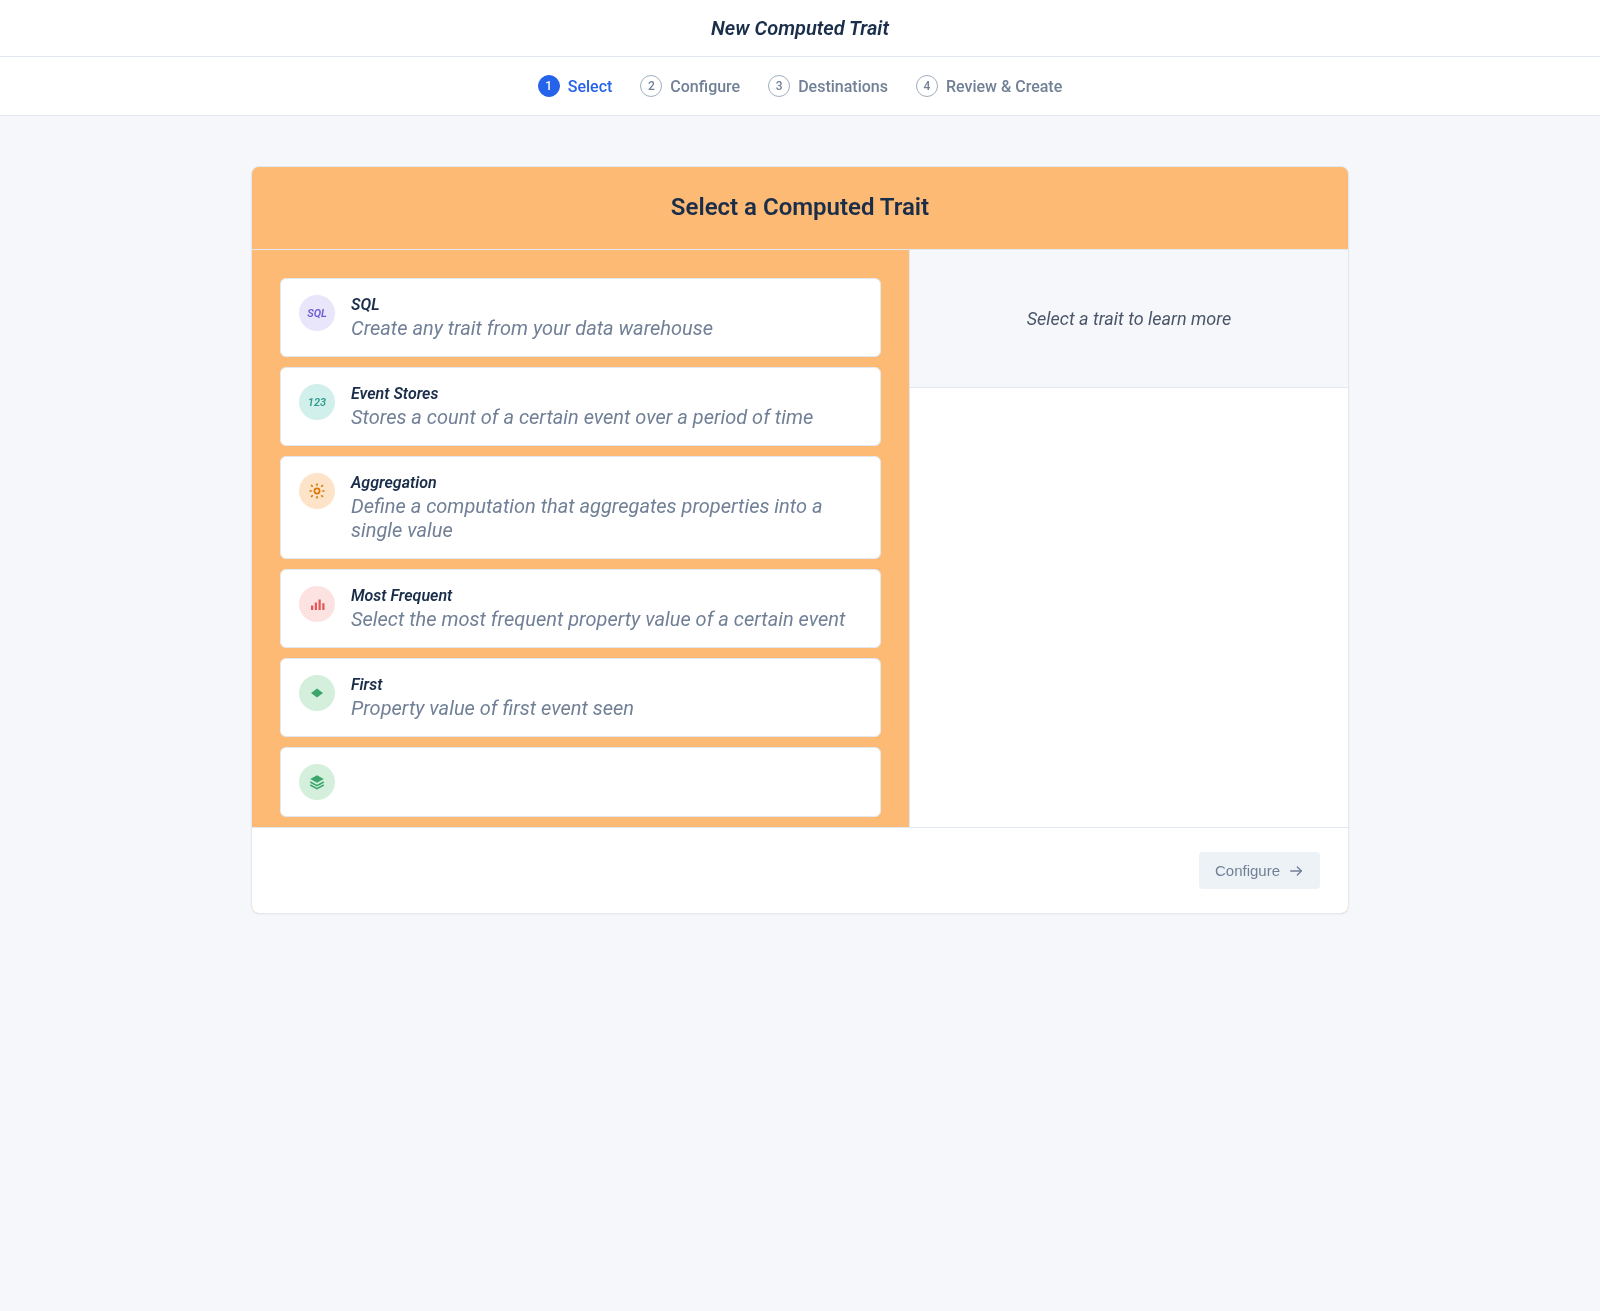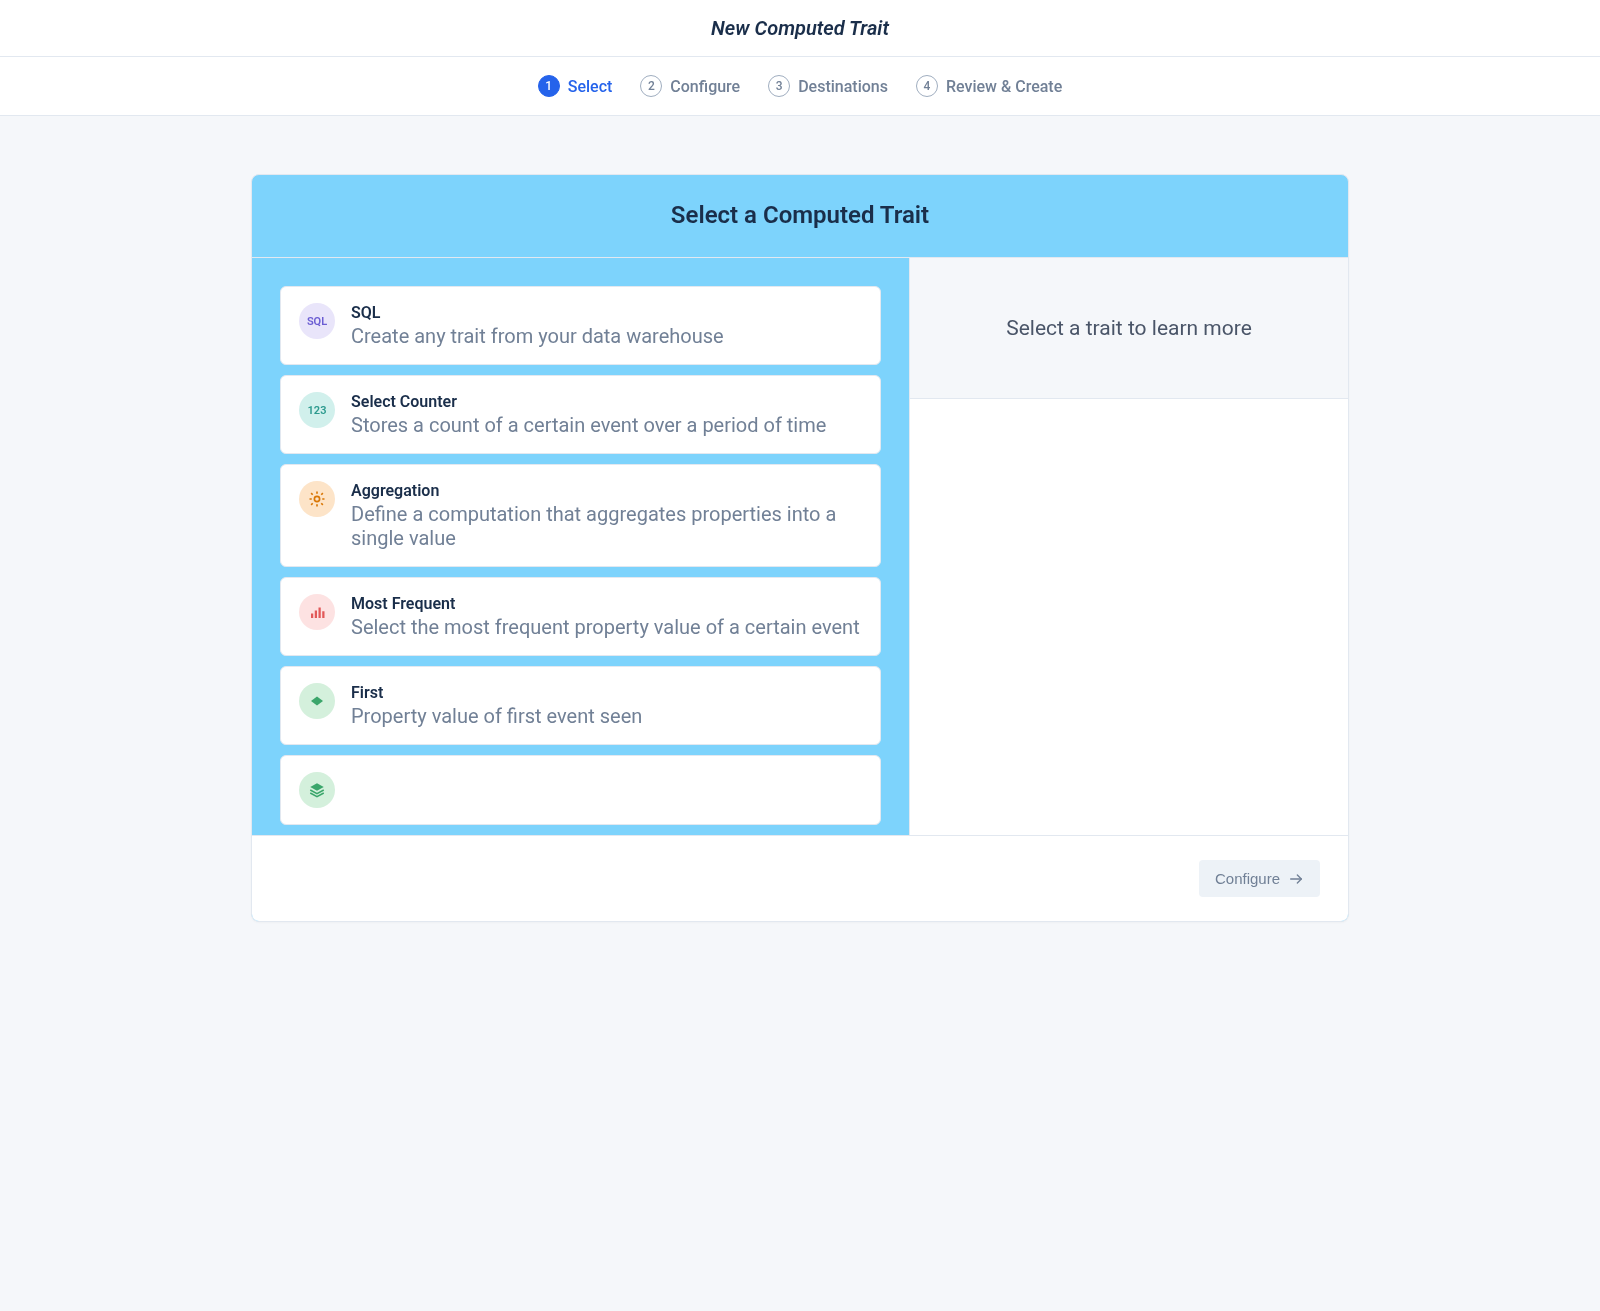--- a/index.html
+++ b/index.html
@@ -65,22 +65,22 @@
     .step.active .step-label {
       color: #2563eb;
     }
     .workspace {
       background: #f5f7fa;
       padding: 42px 0 50px;
       min-height: calc(100vh - 110px);
     }
     .card {
       max-width: 1098px;
-      margin: 16px auto;
-      background: #7dd3fc;
+      margin: 8px auto;
+      background: #fdba74;
       border-radius: 8px;
       border: 1px solid #e2e8f0;
       box-shadow: 0 1px 2px rgba(0,0,0,0.03);
       display: flex;
       flex-direction: column;
       overflow: hidden;
     }
     .card-header {
       padding: 26px 0 28px;
       text-align: center;
@@ -88,20 +88,21 @@
       width: 100%;
     }
     .card-title {
       font-size: 24px;
       font-weight: 600;
       color: #1a2e4a;
     }
     .card-body {
       display: flex;
       min-height: 540px;
+      font-style: italic;
     }
     .trait-list {
       flex: 0 0 657px;
       padding: 28px 28px 0 28px;
       overflow: hidden;
       max-height: 646px;
     }
     .trait-item {
       border: 1px solid #e2e8f0;
       border-radius: 6px;
@@ -148,21 +149,21 @@
       flex: 1;
       border-left: 1px solid #e2e8f0;
       display: flex;
       flex-direction: column;
     }
     .details-empty {
       background: #f5f7fa;
       text-align: center;
       padding: 58px 20px;
       color: #4a5568;
-      font-size: 21px;
+      font-size: 18px;
       border-bottom: 1px solid #e2e8f0;
     }
     .details-white {
       flex: 1;
       background: #ffffff;
     }
     .card-footer {
       border-top: 1px solid #e2e8f0;
       padding: 24px 28px;
       display: flex;
@@ -230,21 +231,21 @@
             <div class="trait-title">SQL</div>
             <div class="trait-desc">Create any trait from your data warehouse</div>
           </div>
         </div>
 
         <div class="trait-item">
           <div class="trait-icon counter">
               <span>123</span>
             </div>
           <div class="trait-text">
-            <div class="trait-title">Select Counter</div>
+            <div class="trait-title">Event Stores</div>
             <div class="trait-desc">Stores a count of a certain event over a period of time</div>
           </div>
         </div>
 
         <div class="trait-item">
           <div class="trait-icon aggregation">
             <svg class="svg-icon" viewBox="0 0 24 24" fill="none" stroke="currentColor" stroke-width="2.2">
                 <circle cx="12" cy="12" r="3.5"></circle>
                 <path d="M12 2v3M12 19v3M4.2 4.2l2.1 2.1M17.7 17.7l2.1 2.1M2 12h3M19 12h3M4.2 19.8l2.1-2.1M17.7 6.3l2.1-2.1"></path>
               </svg>

